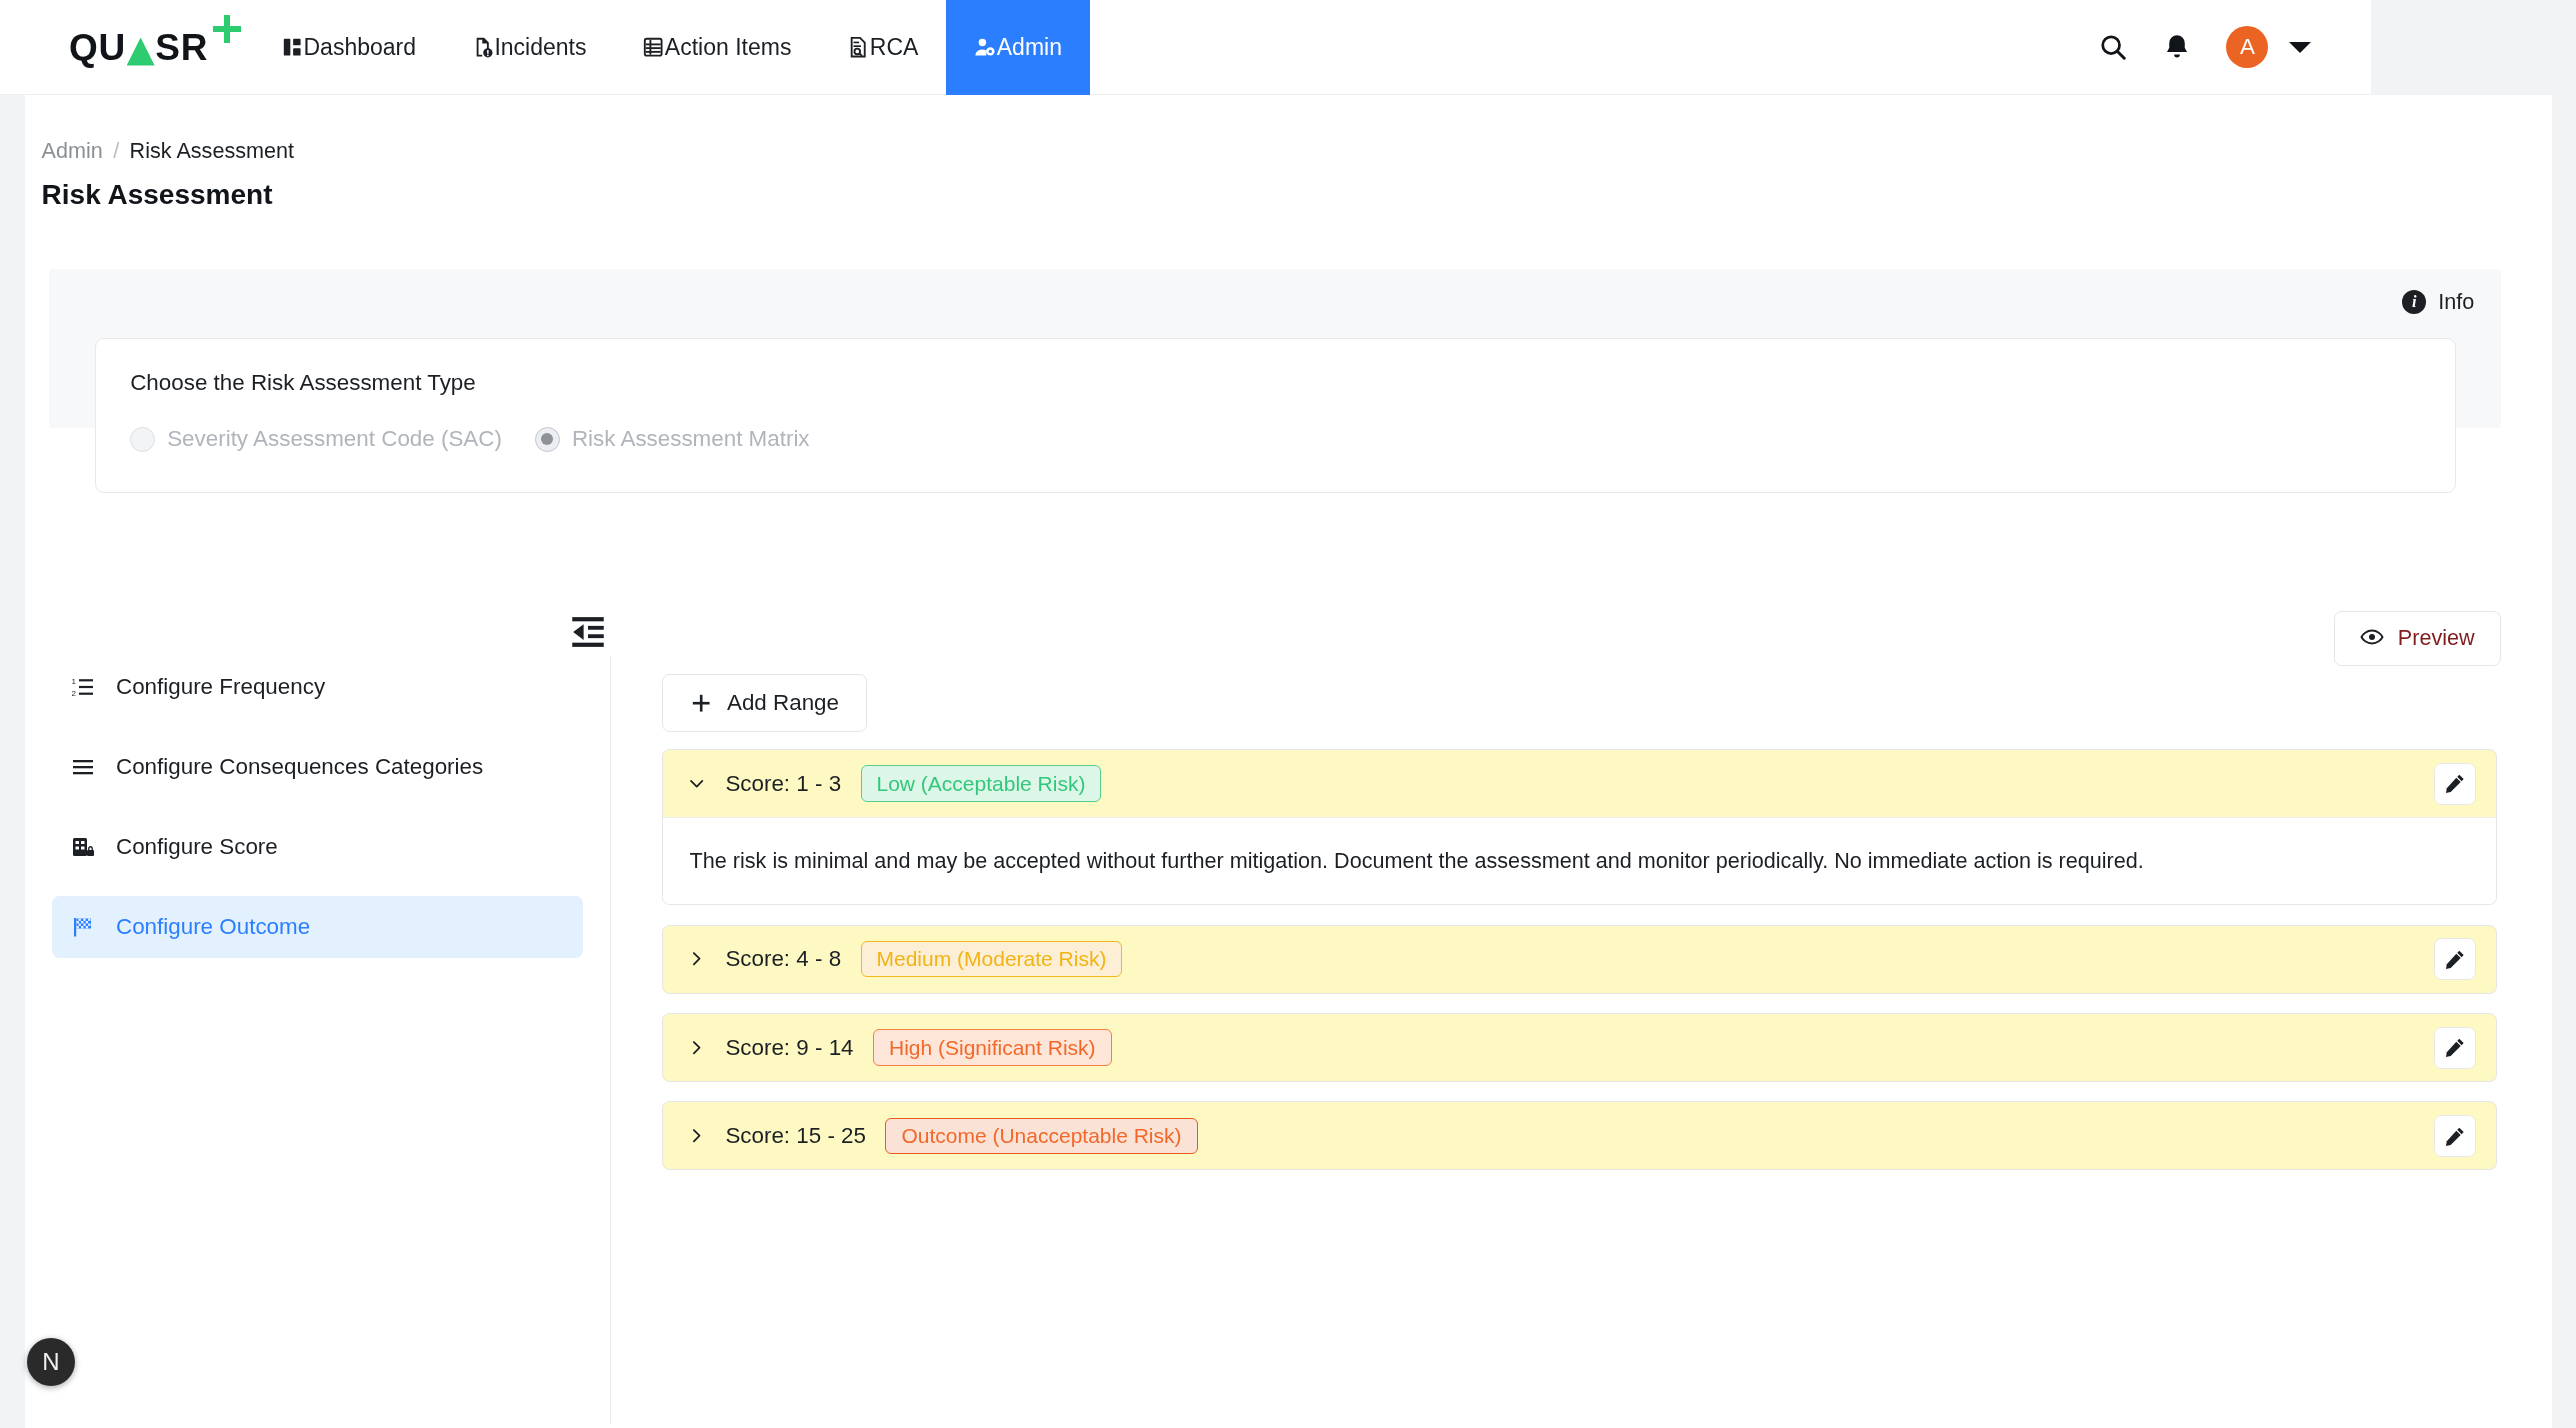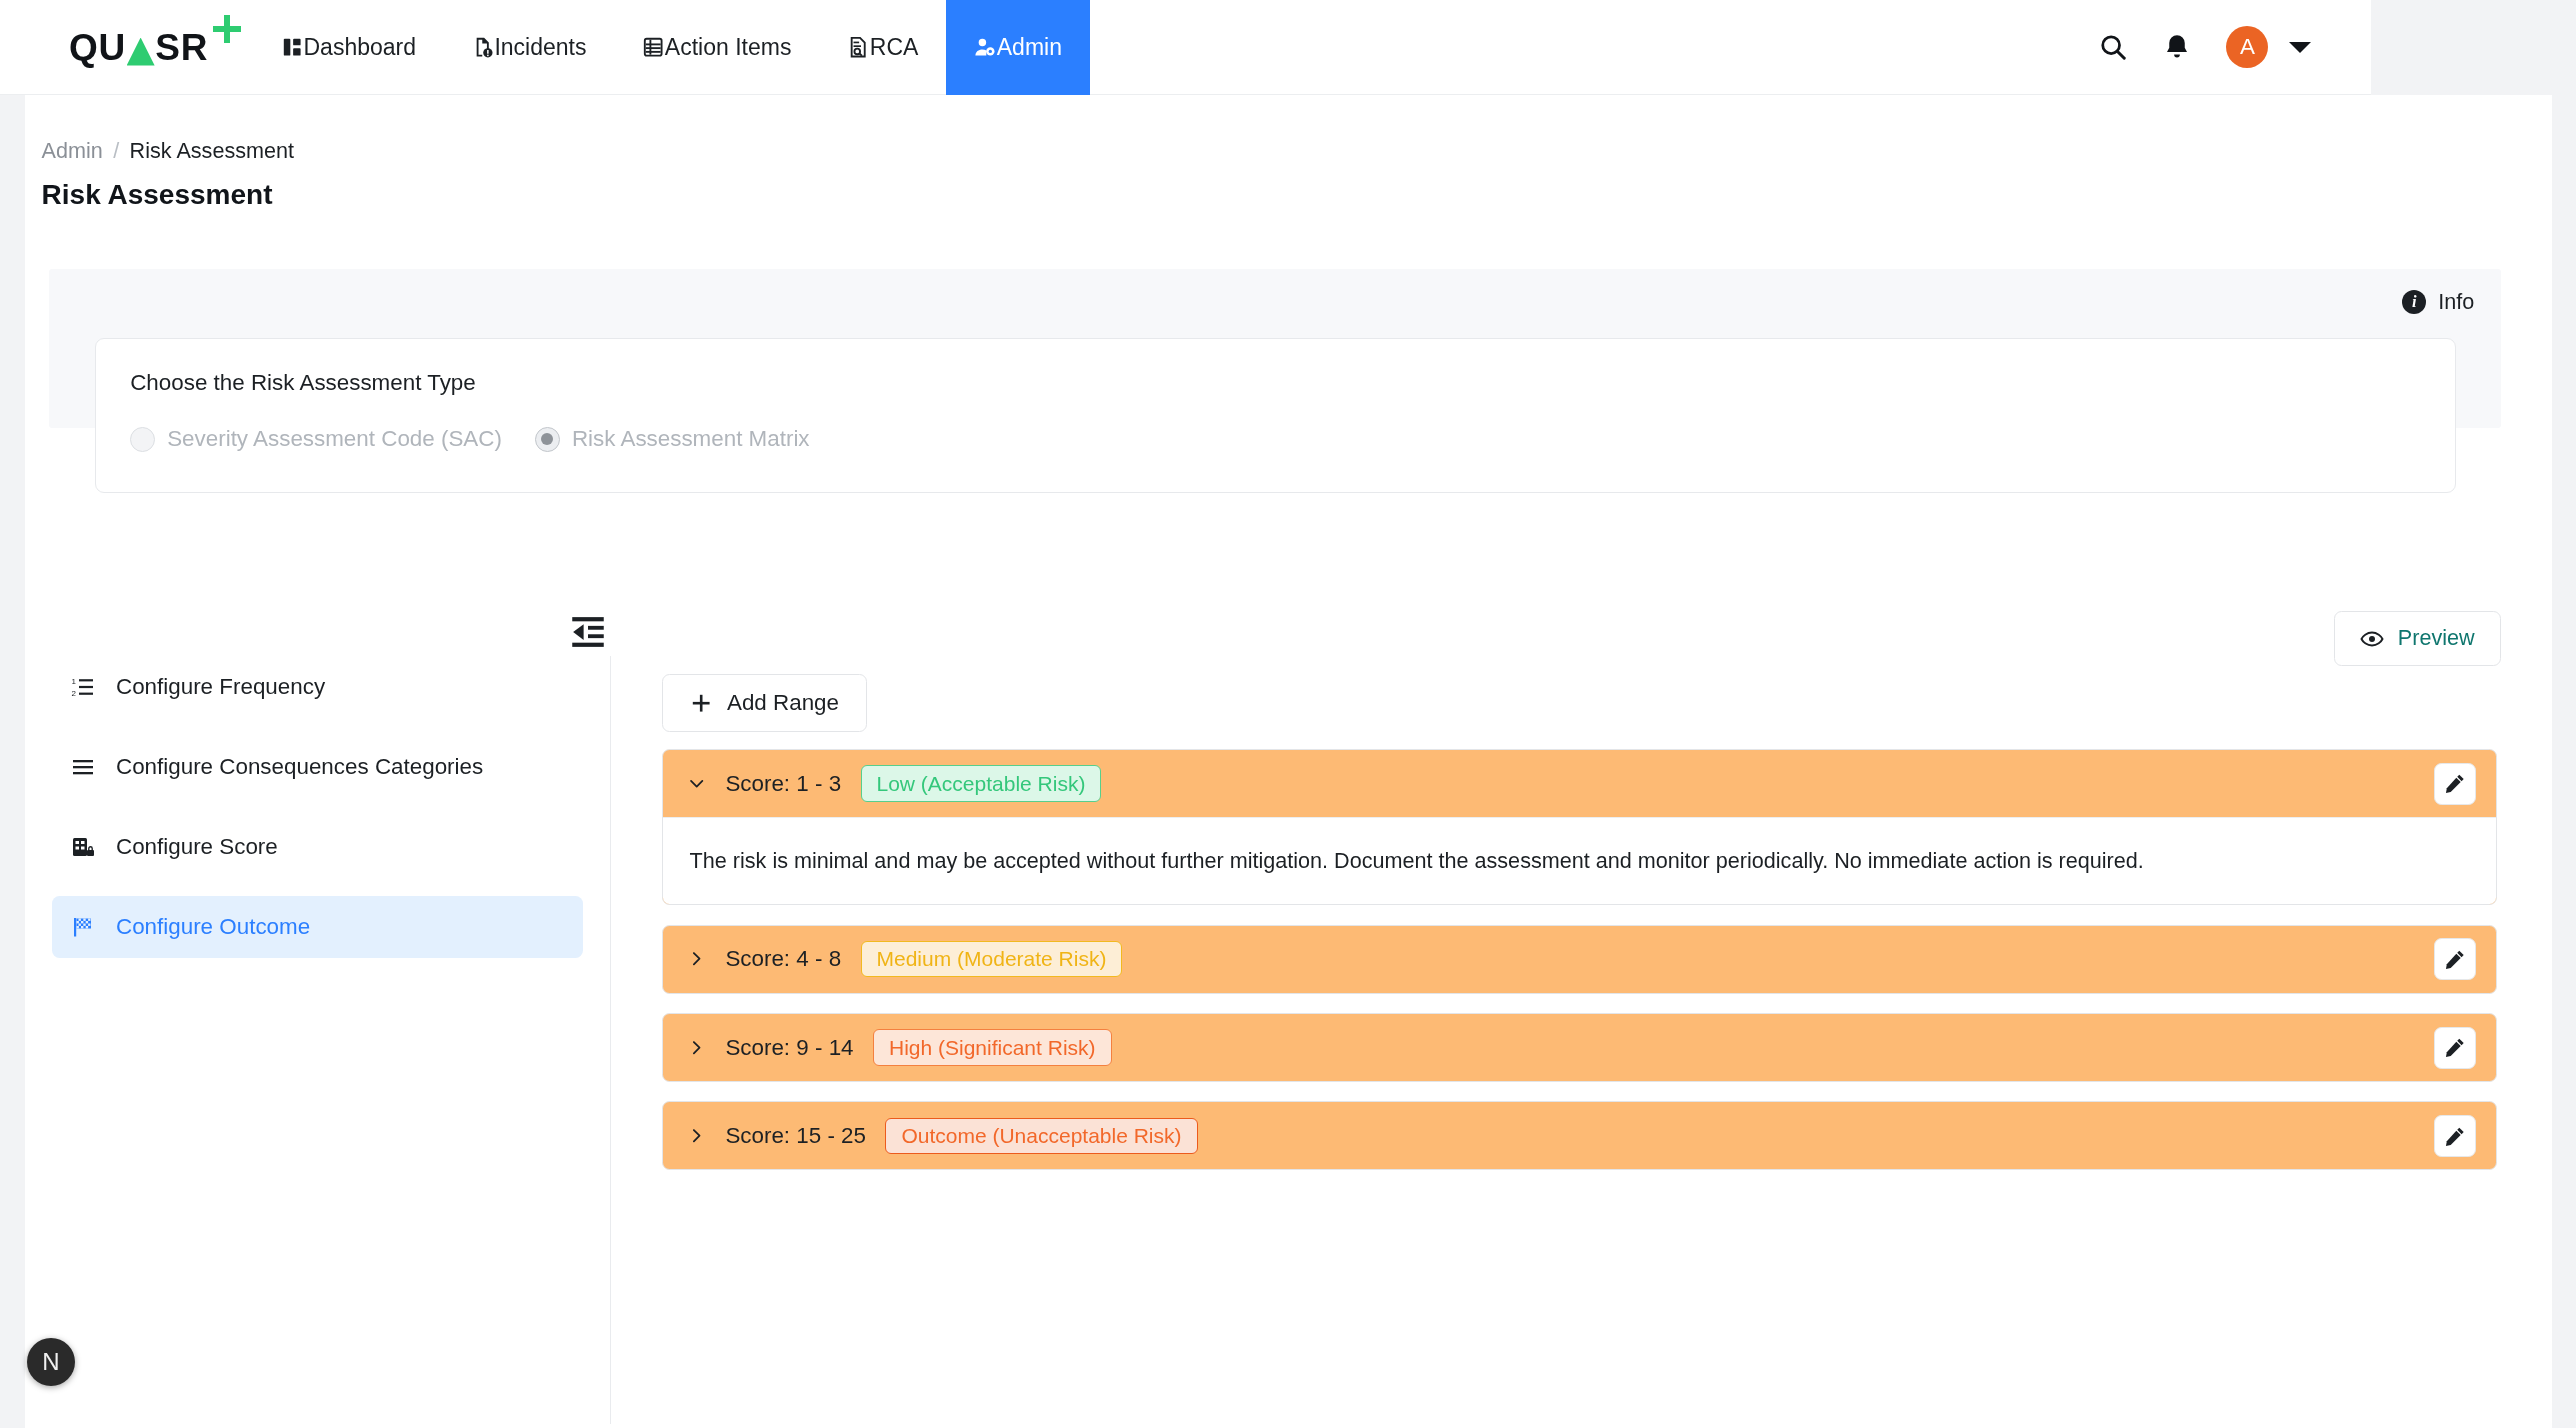--- a/index.html
+++ b/index.html
@@ -162,38 +162,38 @@
   .side-item.active { background: #e3f0fe; color: #2b7fff; }
   .side-ico { width: 24px; height: 24px; flex: none; display: block; }
 
   
   .main-col {
     position: absolute; left: 610px; top: 611px;
     width: 1866px;
   }
   .preview-btn {
     position: absolute; right: 0; top: 0;
-    display: flex; align-items: flex-end; gap: 13.4px;
+    display: flex; align-items: flex-start; gap: 13.4px;
     padding: 13.4px 25px;
     background: #ffffff; border: 0.7px solid #e3e5e8; border-radius: 7.5px;
-    font-size: 21.6px; color: #0f766e; cursor: pointer;
+    font-size: 21.6px; color: #7f1d1d; cursor: pointer;
   }
   .addrange-btn {
     position: absolute; left: 27px; top: 63px;
     display: flex; align-items: center; gap: 15px;
     padding: 15px 27px;
     background: #ffffff; border: 0.7px solid #e3e5e8; border-radius: 7.5px;
     font-size: 22.4px; color: #1c2024; cursor: pointer;
   }
   .plus-ico { width: 22.4px; height: 22.4px; display: block; }
 
   .ranges { position: absolute; left: 27px; top: 138px; width: 1835px; }
   .range-card {
     border: 0.7px solid #e3e5e8; border-radius: 7.5px;
-    background: #fdba74; overflow: hidden;
+    background: #fef9c3; overflow: hidden;
     margin-bottom: 19.4px;
   }
   .range-head {
     display: flex; align-items: center;
     height: 67px; padding: 0 24px;
     cursor: pointer; position: relative;
   }
   .chev {
     width: 19.4px; height: 19.4px; flex: none; margin-right: 19.4px;
   }

